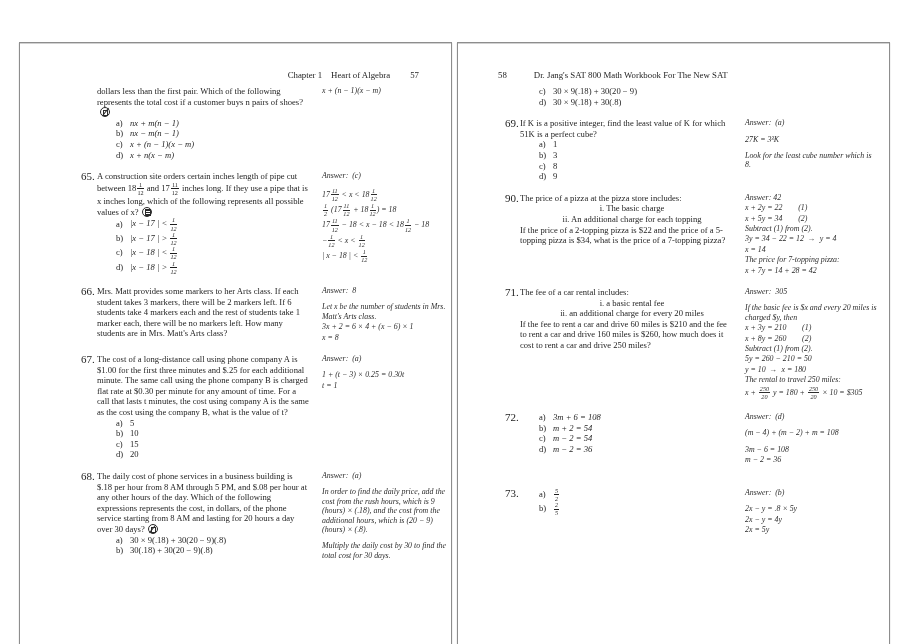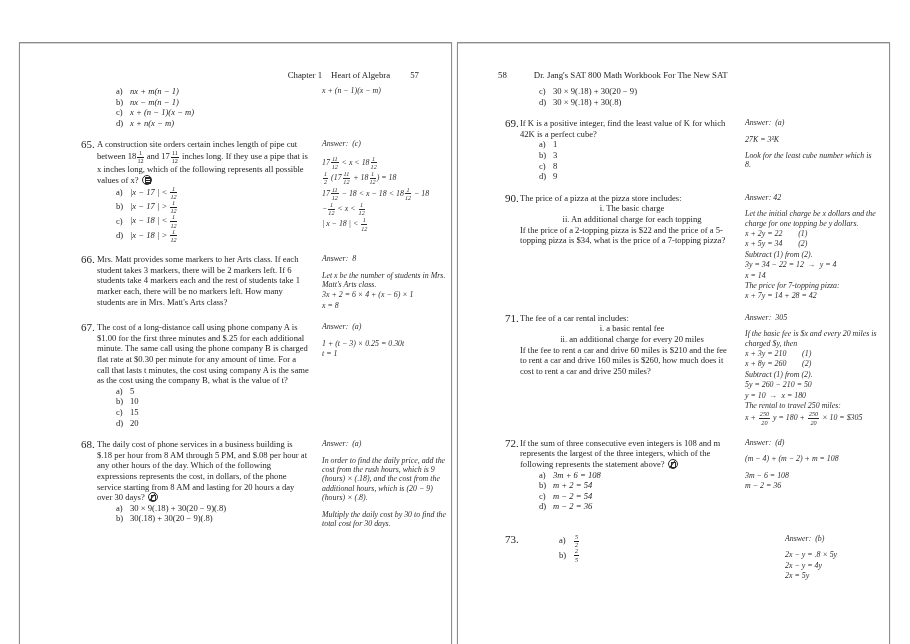--- a/index.html
+++ b/index.html
@@ -18,21 +18,21 @@
   .pheader{position:absolute;top:27px;font-size:8.8px;white-space:nowrap;color:#242424;}
   .page.left .pheader{right:32px;text-align:right;}
   .page.left .pheader .ht{margin-left:9px;}
   .page.left .pheader .pgnum{margin-left:20px;}
   .page.right .pheader{left:40px;}
   .page.right .pheader .title{margin-left:27px;}
   .content{position:absolute;left:0;top:43px;right:0;bottom:4px;}
   .q{display:flex;margin-bottom:11px;align-items:flex-start;}
   .page.left .q{padding-left:61px;}
   .page.right .q{padding-left:47px;}
-  .q.gap-before{margin-top:22px;gap:20px;}
+  .q.gap-before{margin-top:22px;}
   .qn{flex:none;font-size:11px;line-height:10.6px;}
   .page.left .qn{width:16px;}
   .page.right .qn{width:15px;}
   .qmain{flex:none;}
   .page.left .qmain{width:212px;}
   .page.right .qmain{width:213px;}
   .qside{flex:none;font-style:italic;color:#2d2d2d;}
   .page.left .qside{width:128px;margin-left:13px;}
   .page.right .qside{width:133px;margin-left:12px;}
   .ql{font-size:8.6px;line-height:10.6px;}
@@ -59,20 +59,21 @@
 <body>
 
 <div class="page left">
   <div class="pheader">
     <span>Chapter 1</span><span class="ht">Heart of Algebra</span><span class="pgnum">57</span>
   </div>
   <div class="content questions">
       <div class="q">
         <div class="qn"></div>
         <div class="qmain">
+          <div class="ql">dollars less than the first pair. Which of the following represents the total cost if a customer buys n pairs of shoes?<span class="qicon nocalc"></span></div>
           <div class="opt">
             <span class="ol">a)</span>
             <span class="om">nx + m(n − 1)</span>
           </div>
           <div class="opt">
             <span class="ol">b)</span>
             <span class="om">nx − m(n − 1)</span>
           </div>
           <div class="opt">
             <span class="ol">c)</span>
@@ -193,21 +194,21 @@
           <div class="opt">
             <span class="ol">d)</span>
             <span class="om up">30 × 9(.18) + 30(.8)</span>
           </div>
         </div>
         <div class="qside"></div>
       </div>
       <div class="q">
         <div class="qn">69.</div>
         <div class="qmain">
-          <div class="ql">If K is a positive integer, find the least value of K for which 42K is a perfect cube?</div>
+          <div class="ql">If K is a positive integer, find the least value of K for which 51K is a perfect cube?</div>
           <div class="opt">
             <span class="ol">a)</span>
             <span class="om up">1</span>
           </div>
           <div class="opt">
             <span class="ol">b)</span>
             <span class="om up">3</span>
           </div>
           <div class="opt">
             <span class="ol">c)</span>
@@ -227,21 +228,20 @@
       <div class="q">
         <div class="qn">90.</div>
         <div class="qmain">
           <div class="ql">The price of a pizza at the pizza store includes:</div>
           <div class="ql ind">i.  The basic charge</div>
           <div class="ql ind">ii.  An additional charge for each topping</div>
           <div class="ql">If the price of a 2-topping pizza is $22 and the price of a 5-topping pizza is $34, what is the price of a 7-topping pizza?</div>
         </div>
         <div class="qside">
           <div class="sl">Answer: 42</div>
-          <div class="sl g">Let the initial charge be x dollars and the charge for one topping be y dollars.</div>
           <div class="sl">x + 2y = 22        (1)</div>
           <div class="sl">x + 5y = 34        (2)</div>
           <div class="sl">Subtract (1) from (2).</div>
           <div class="sl">3y = 34 − 22 = 12  →  y = 4</div>
           <div class="sl">x = 14</div>
           <div class="sl">The price for 7-topping pizza:</div>
           <div class="sl">x + 7y = 14 + 28 = 42</div>
         </div>
       </div>
       <div class="q">
@@ -260,21 +260,20 @@
           <div class="sl">Subtract (1) from (2).</div>
           <div class="sl">5y = 260 − 210 = 50</div>
           <div class="sl">y = 10  →  x = 180</div>
           <div class="sl">The rental to travel 250 miles:</div>
           <div class="sl">x + <span class="fr"><span class="fn">250</span><span class="fd">20</span></span> y = 180 + <span class="fr"><span class="fn">250</span><span class="fd">20</span></span> × 10 = $305</div>
         </div>
       </div>
       <div class="q">
         <div class="qn">72.</div>
         <div class="qmain">
-          <div class="ql">If the sum of three consecutive even integers is 108 and m represents the largest of the three integers, which of the following represents the statement above?<span class="qicon nocalc"></span></div>
           <div class="opt">
             <span class="ol">a)</span>
             <span class="om">3m + 6 = 108</span>
           </div>
           <div class="opt">
             <span class="ol">b)</span>
             <span class="om">m + 2 = 54</span>
           </div>
           <div class="opt">
             <span class="ol">c)</span>

